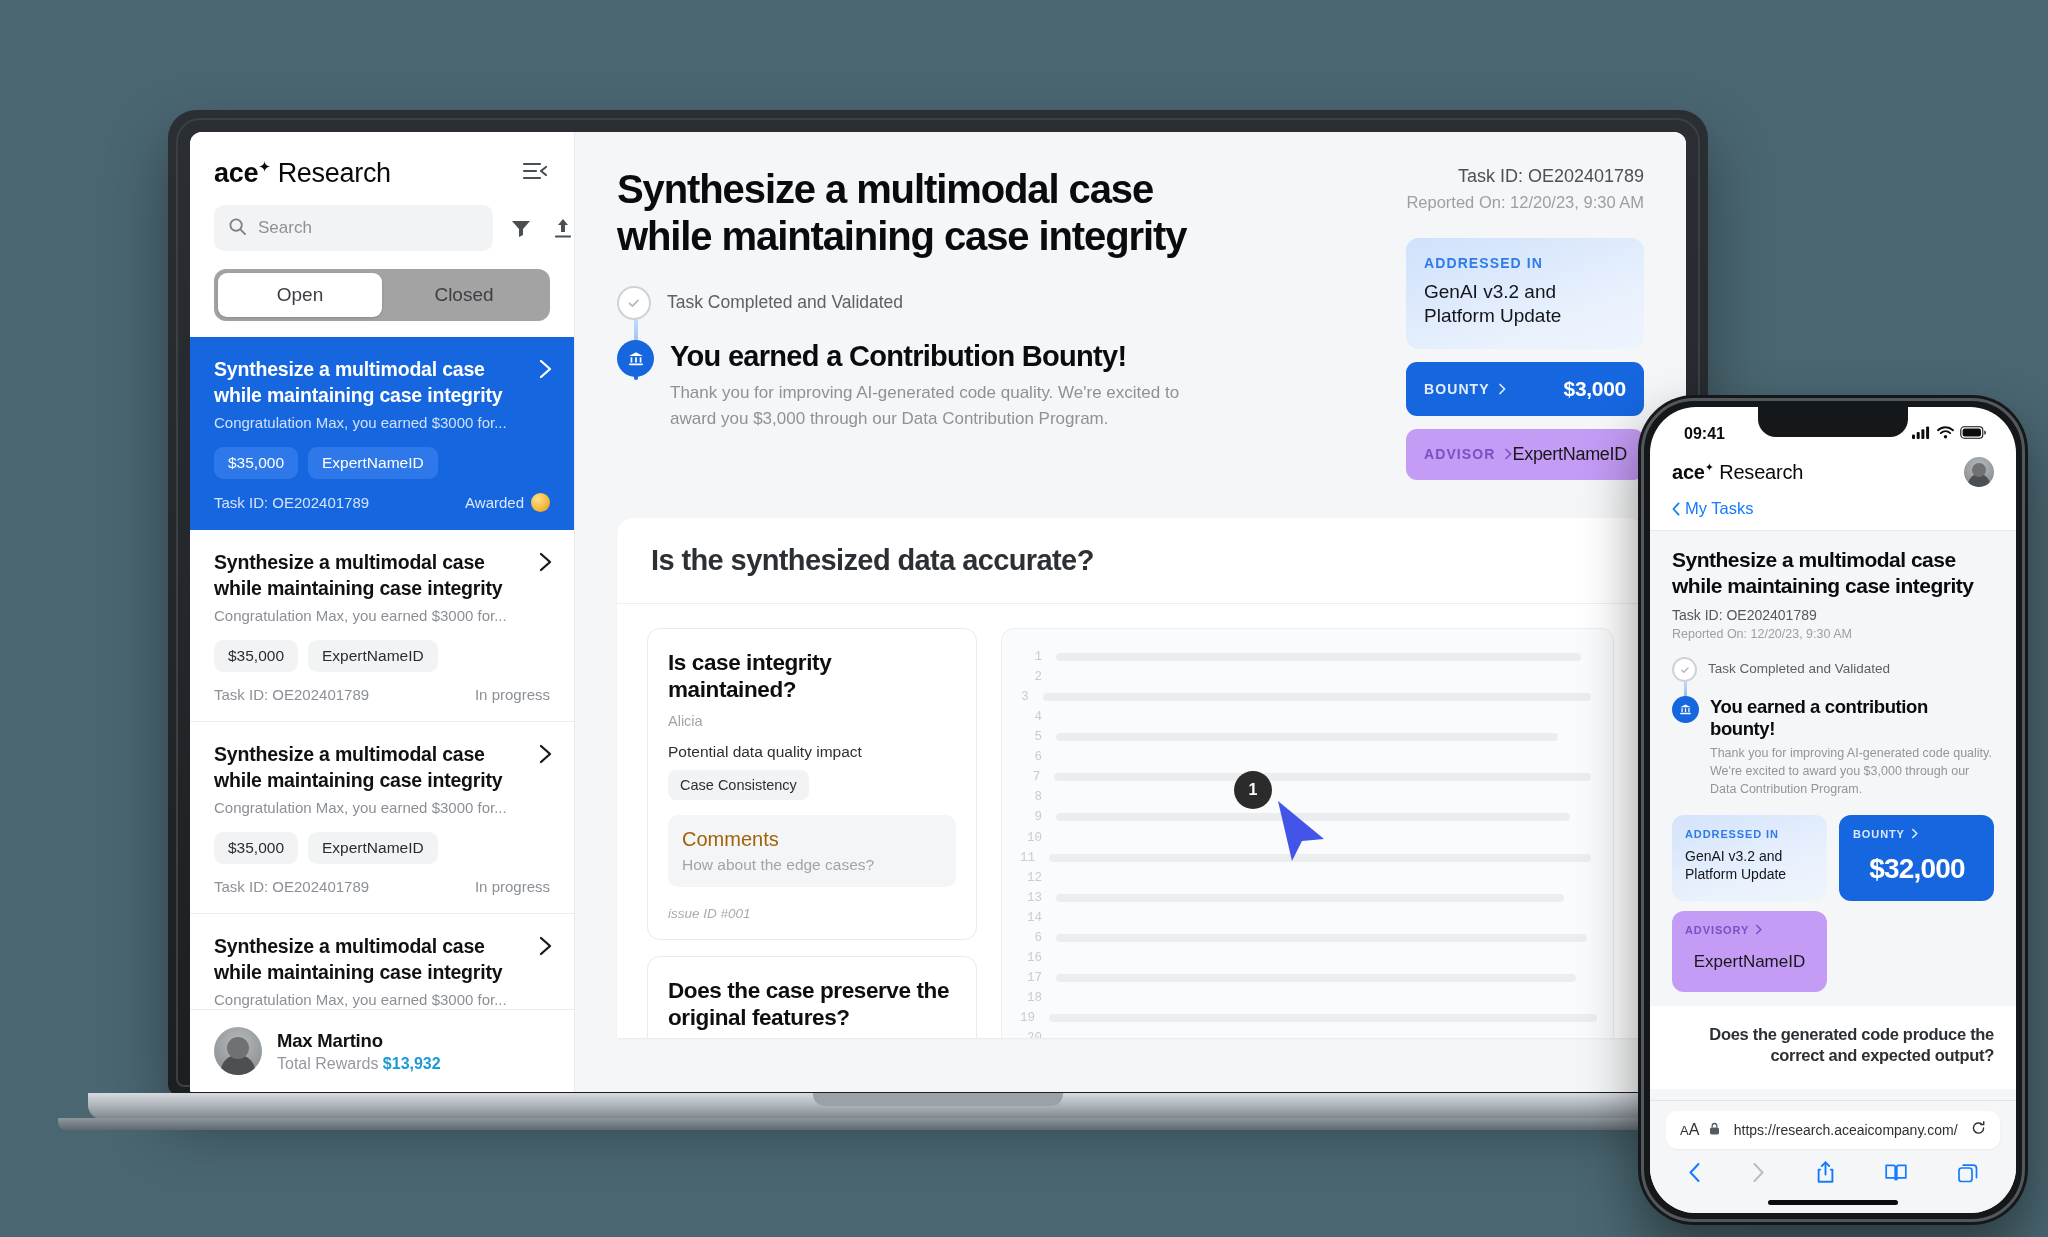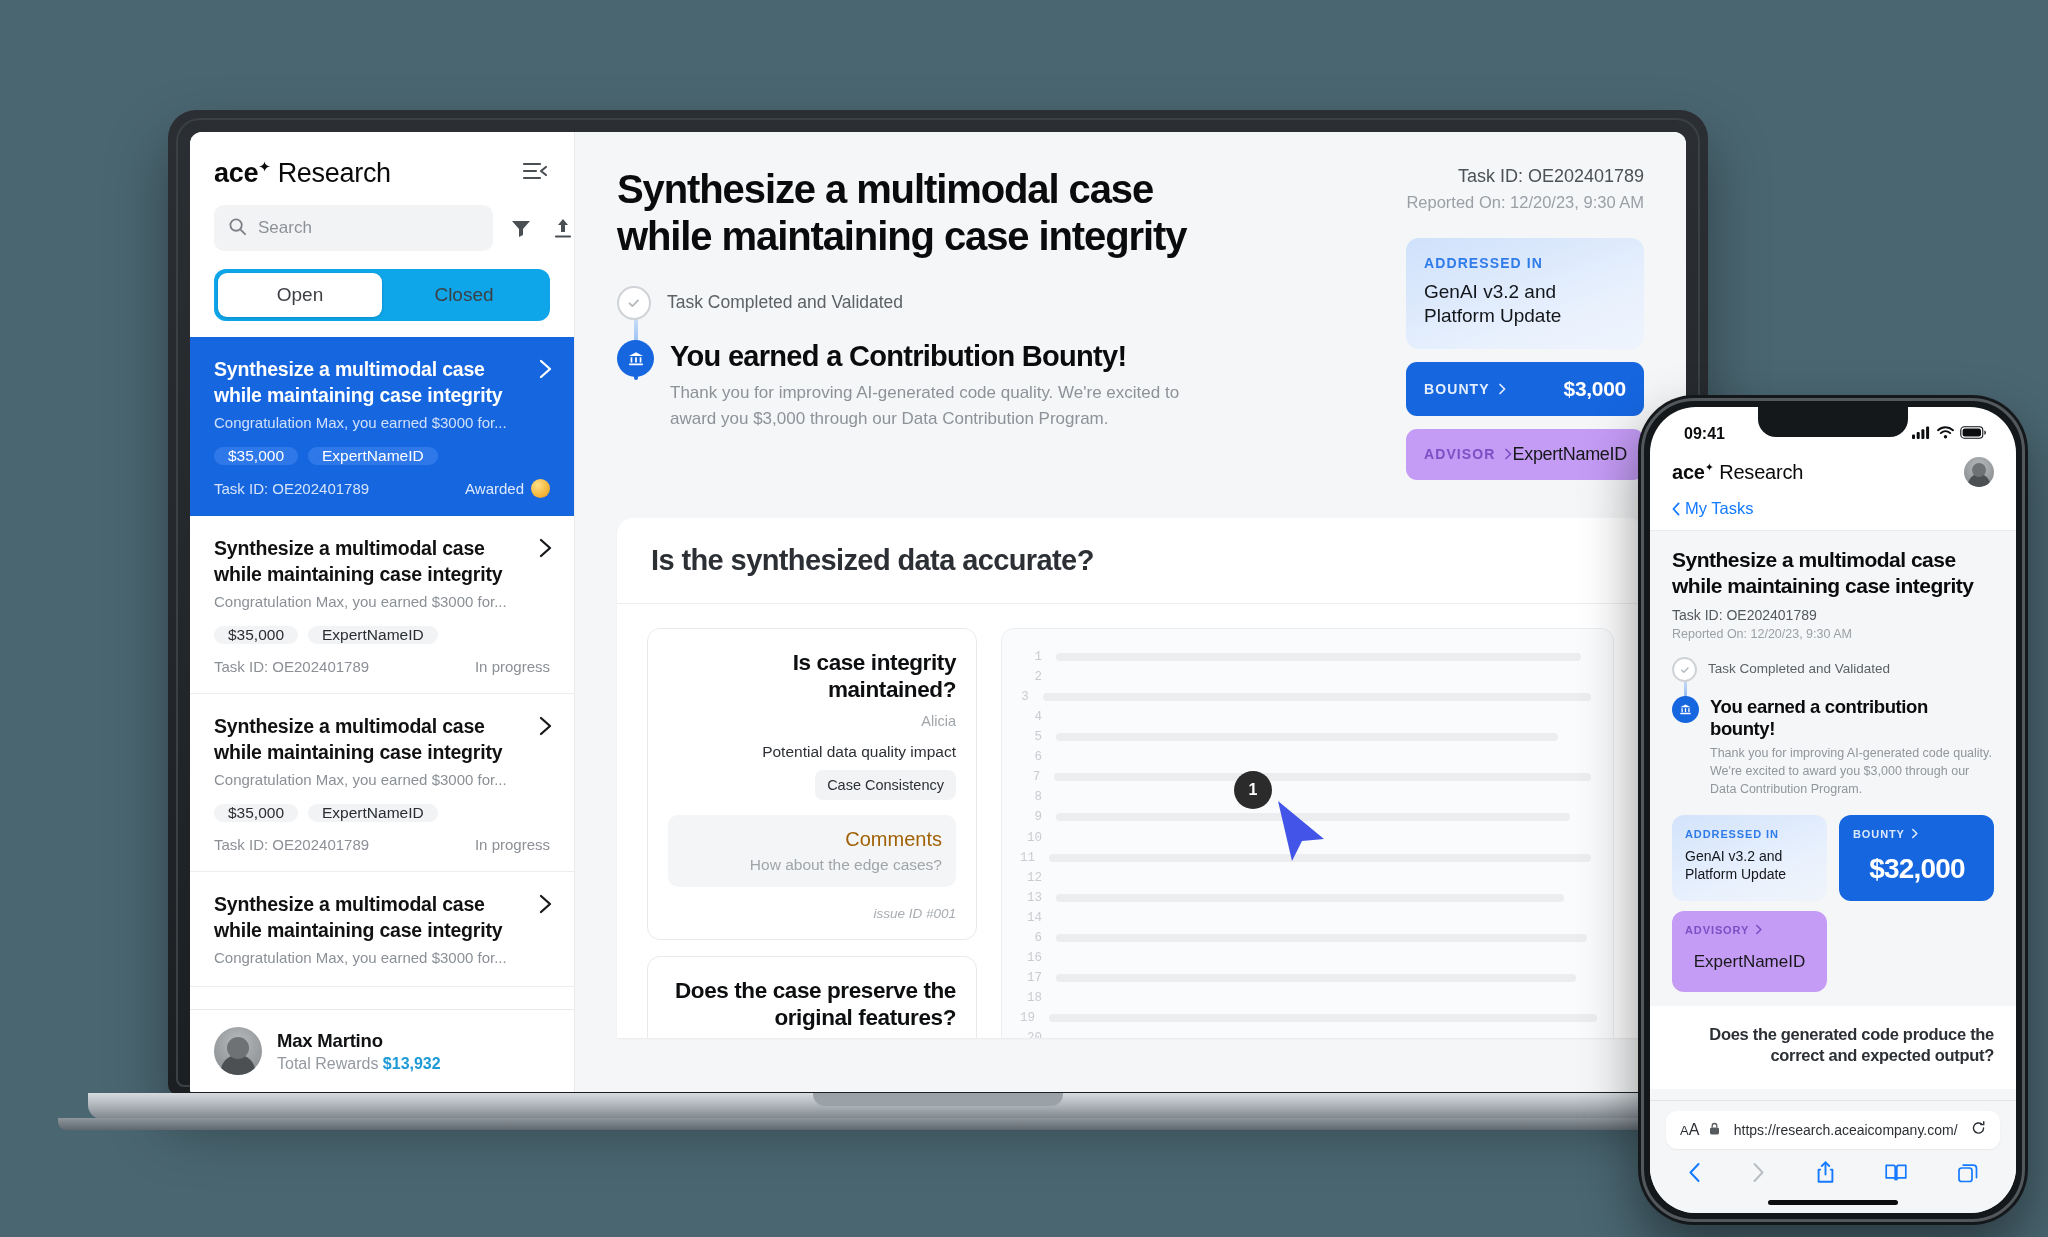--- a/index.html
+++ b/index.html
@@ -66,21 +66,21 @@
     flex: 1; height: 46px; background: #f2f3f5; border-radius: 10px;
     display: flex; align-items: center; gap: 11px; padding: 0 14px;
   }
   .search input {
     border: none; background: transparent; outline: none; flex: 1;
     font-family: inherit; font-size: 17px; color: #3c3f43;
   }
   .search input::placeholder { color: #8d9197; }
 
   .segment {
-    margin: 18px 24px 0 24px; height: 52px; background: #0ea5e9;
+    margin: 18px 24px 0 24px; height: 52px; background: #a3a3a3;
     border-radius: 12px; display: flex; padding: 4px; position: relative;
   }
   .seg-btn {
     flex: 1; display: flex; align-items: center; justify-content: center;
     font-size: 19px; color: #3c3f43; border-radius: 9px; cursor: pointer;
     background: transparent; border: none; font-family: inherit;
   }
   .seg-btn.active { background: #fff; box-shadow: 0 1px 3px rgba(0,0,0,.16); font-weight: 400; }
 
   .task-list { margin-top: 16px; flex: 1; overflow: hidden; }
@@ -89,21 +89,21 @@
     position: relative; cursor: pointer;
   }
   .task.selected { background: #1666e0; border-bottom: none; }
   .task-title { font-size: 19.5px; font-weight: 700; color: #111; line-height: 1.32; padding-right: 34px; letter-spacing: -.2px; }
   .task.selected .task-title { color: #fff; }
   .task-sub { margin-top: 5px; font-size: 15px; color: #8b9096; line-height: 1.3; }
   .task.selected .task-sub { color: #cfe0fb; }
   .chips { margin-top: 14px; display: flex; gap: 10px; }
   .chip {
     background: #f2f3f5; color: #2a2d31; font-size: 15.5px;
-    padding: 0 14px; border-radius: 9px; white-space: nowrap;
+    padding: 7px 14px; border-radius: 9px; white-space: nowrap;
   }
   .task.selected .chip { background: #2e78ea; color: #fff; }
   .task-foot { margin-top: 14px; display: flex; align-items: center; justify-content: space-between; }
   .task-id { font-size: 15px; color: #8b9096; }
   .task.selected .task-id { color: #d5e4fb; }
   .task-status { font-size: 15px; color: #8b9096; display: flex; align-items: center; gap: 7px; }
   .task.selected .task-status { color: #dce8fc; }
   .coin {
     width: 19px; height: 19px; border-radius: 50%;
     background: radial-gradient(circle at 35% 32%, #ffe08a 0%, #f5b73a 60%, #d99417 100%);
@@ -184,21 +184,21 @@
   .pill-advisor .pill-v { color: #17181a; font-weight: 400; font-size: 18px; }
 
   
   .panel {
     margin: 38px 42px 0 42px; background: #fff; border-radius: 16px 16px 0 0;
     box-shadow: 0 1px 2px rgba(0,0,0,.05); overflow: hidden; height: 520px;
   }
   .panel-head { padding: 26px 34px; border-bottom: 1px solid #eceef0; }
   .panel-title { font-size: 29px; font-weight: 700; color: #2c3035; letter-spacing: -.6px; }
   .panel-body { display: flex; gap: 24px; padding: 24px 30px; }
-  .qcol { width: 330px; flex: 0 0 330px; display: flex; flex-direction: column; gap: 16px; text-align: right; }
+  .qcol { width: 330px; flex: 0 0 330px; display: flex; flex-direction: column; gap: 16px; }
   .qcard { border: 1px solid #e8eaec; border-radius: 13px; padding: 20px 20px 18px 20px; background: #fff; }
   .q-title { font-size: 22.5px; font-weight: 700; line-height: 1.22; color: #0c0e10; letter-spacing: -.4px; }
   .q-author { margin-top: 9px; font-size: 14.5px; color: #a0a5aa; }
   .q-imp { margin-top: 14px; font-size: 15.5px; color: #2c3035; }
   .q-tag { margin-top: 9px; display: inline-block; background: #f2f3f5; color: #2c3035; font-size: 14.5px; padding: 7px 12px; border-radius: 8px; }
   .q-comments { margin-top: 15px; background: #f4f5f6; border-radius: 10px; padding: 13px 14px; }
   .q-cm-h { font-size: 20px; color: #a16207; }
   .q-cm-b { margin-top: 5px; font-size: 15.5px; color: #a0a5aa; }
   .q-issue { margin-top: 19px; font-size: 13.5px; color: #a7acb1; font-style: italic; }
 

